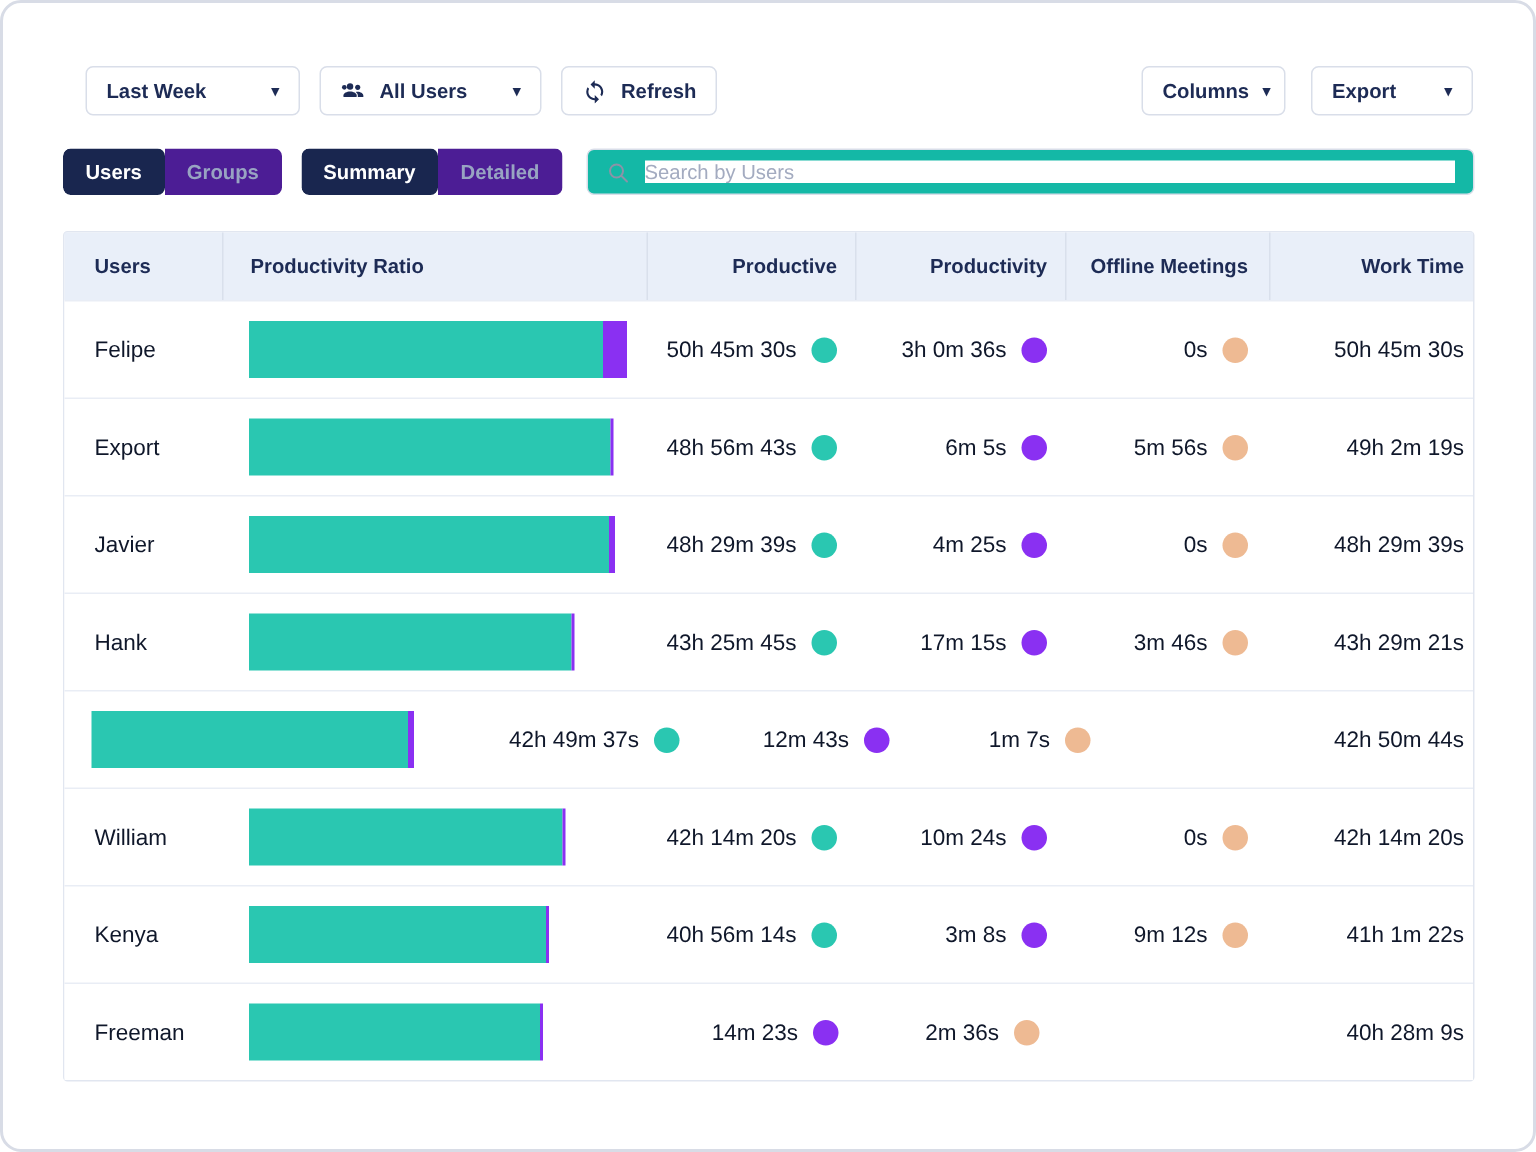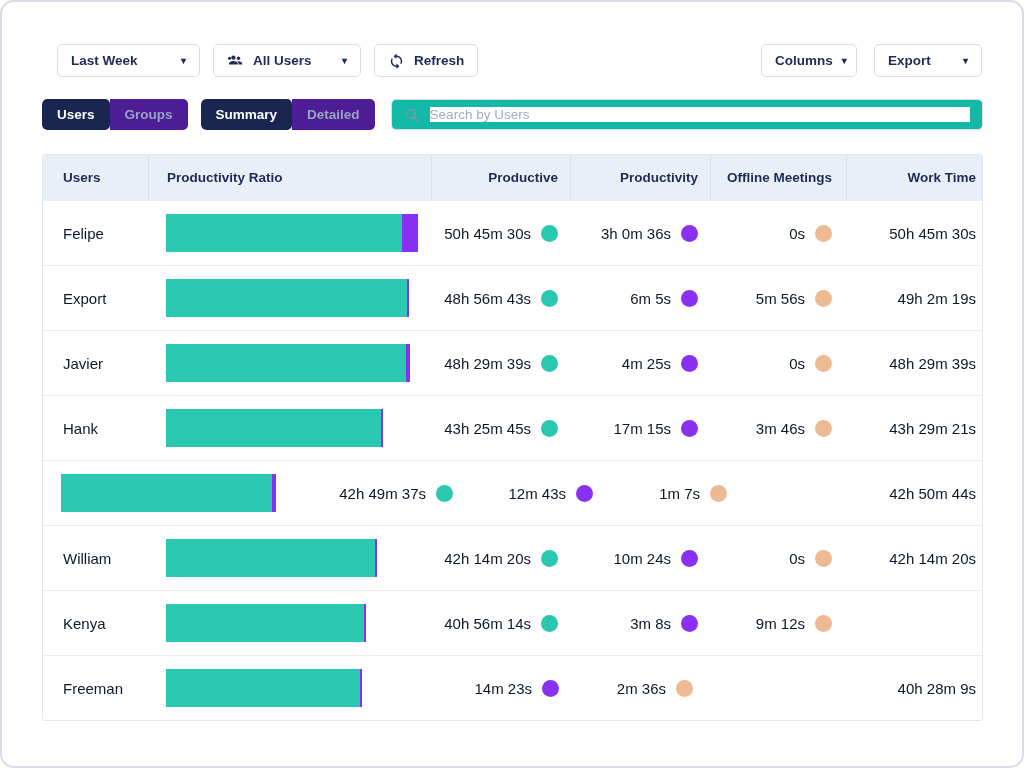--- a/index.html
+++ b/index.html
@@ -313,20 +313,23 @@
       <span class="dot dot-prod" style="background: rgb(42, 199, 177);"></span>
     </div>
     <div class="td num col-unprod">
       <span>3m 8s</span>
       <span class="dot dot-unprod" style="background: rgb(138, 48, 242);"></span>
     </div>
     <div class="td num col-off">
       <span>9m 12s</span>
       <span class="dot dot-off" style="background: rgb(238, 186, 147);"></span>
     </div>
+    <div class="td num col-work">
+      <span>41h 1m 22s</span>
+    </div>
   </div>
 
   <div class="trow">
     <div class="td name col-user">Freeman</div>
     <div class="td col-bar">
       <div class="bar-track">
         <div class="bar-fill" style="width: 77.8%;">
           <div class="bar-teal" style="width: 99%; background: rgb(42, 199, 177);"></div>
           <div class="bar-purple" style="width: 1%; min-width: 2px; background: rgb(138, 48, 242);"></div>
         </div>

